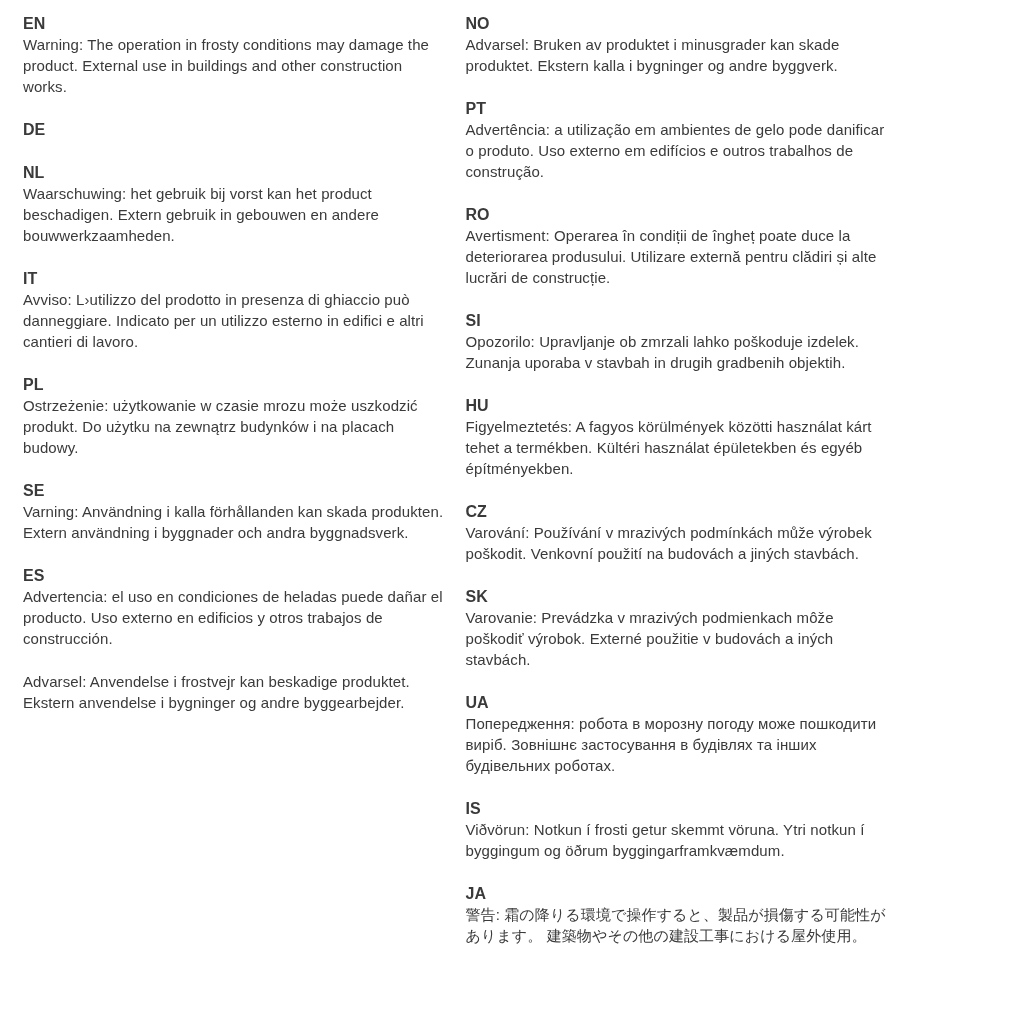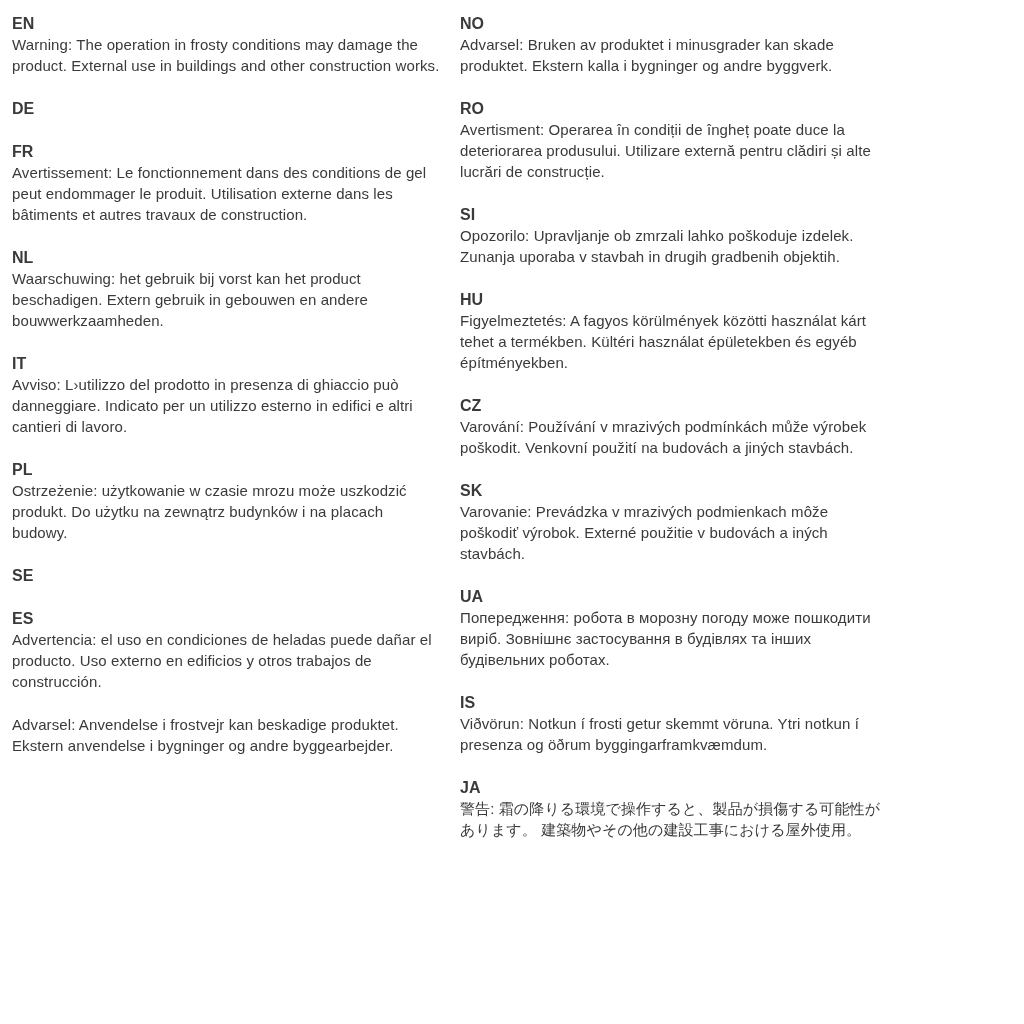--- a/index.html
+++ b/index.html
@@ -12,21 +12,21 @@
     width: 1024px;
     height: 1024px;
     font-family: "Liberation Sans", sans-serif;
     color: #3a3a3a;
     overflow: hidden;
   }
   .page {
     display: grid;
     grid-template-columns: 1fr 1fr;
     column-gap: 20px;
-    padding: 13px 28px 0 12px;
+    padding: 13px 28px 0 23px;
     width: 916px;
   }
   .column {
     display: block;
   }
   .lang-section {
     margin: 0 0 22px 0;
   }
   .lang-code {
     font-size: 16px;
@@ -51,51 +51,52 @@
 
   <div class="column">
     <section class="lang-section">
       <h2 class="lang-code">EN</h2>
       <p class="lang-text">Warning: The operation in frosty conditions may damage the product. External use in buildings and other construction works.</p>
     </section>
     <section class="lang-section">
       <h2 class="lang-code">DE</h2>
     </section>
     <section class="lang-section">
-      <h2 class="lang-code">FR</h2>
-      <p class="lang-text">Avertissement: Le fonctionnement dans des conditions de gel peut endommager le produit. Utilisation externe dans les bâtiments et autres travaux de construction.</p>
-    </section>
-    <section class="lang-section">
       <h2 class="lang-code">NL</h2>
       <p class="lang-text">Waarschuwing: het gebruik bij vorst kan het product beschadigen. Extern gebruik in gebouwen en andere bouwwerkzaamheden.</p>
     </section>
     <section class="lang-section">
       <h2 class="lang-code">IT</h2>
       <p class="lang-text">Avviso: L›utilizzo del prodotto in presenza di ghiaccio può danneggiare. Indicato per un utilizzo esterno in edifici e altri cantieri di lavoro.</p>
     </section>
     <section class="lang-section">
       <h2 class="lang-code">PL</h2>
       <p class="lang-text">Ostrzeżenie: użytkowanie w czasie mrozu może uszkodzić produkt. Do użytku na zewnątrz budynków i na placach budowy.</p>
     </section>
     <section class="lang-section">
       <h2 class="lang-code">SE</h2>
+      <p class="lang-text">Varning: Användning i kalla förhållanden kan skada produkten. Extern användning i byggnader och andra byggnadsverk.</p>
     </section>
     <section class="lang-section">
       <h2 class="lang-code">ES</h2>
       <p class="lang-text">Advertencia: el uso en condiciones de heladas puede dañar el producto. Uso externo en edificios y otros trabajos de construcción.</p>
     </section>
     <section class="lang-section">
       <p class="lang-text">Advarsel: Anvendelse i frostvejr kan beskadige produktet. Ekstern anvendelse i bygninger og andre byggearbejder.</p>
     </section>
   </div>
 
   <div class="column">
     <section class="lang-section">
       <h2 class="lang-code">NO</h2>
       <p class="lang-text">Advarsel: Bruken av produktet i minusgrader kan skade produktet. Ekstern kalla i bygninger og andre byggverk.</p>
+    </section>
+    <section class="lang-section">
+      <h2 class="lang-code">PT</h2>
+      <p class="lang-text">Advertência: a utilização em ambientes de gelo pode danificar o produto. Uso externo em edifícios e outros trabalhos de construção.</p>
     </section>
     <section class="lang-section">
       <h2 class="lang-code">RO</h2>
       <p class="lang-text">Avertisment: Operarea în condiții de îngheț poate duce la deteriorarea produsului. Utilizare externă pentru clădiri și alte lucrări de construcție.</p>
     </section>
     <section class="lang-section">
       <h2 class="lang-code">SI</h2>
       <p class="lang-text">Opozorilo: Upravljanje ob zmrzali lahko poškoduje izdelek. Zunanja uporaba v stavbah in drugih gradbenih objektih.</p>
     </section>
     <section class="lang-section">
@@ -109,21 +110,21 @@
     <section class="lang-section">
       <h2 class="lang-code">SK</h2>
       <p class="lang-text">Varovanie: Prevádzka v mrazivých podmienkach môže poškodiť výrobok. Externé použitie v budovách a iných stavbách.</p>
     </section>
     <section class="lang-section">
       <h2 class="lang-code">UA</h2>
       <p class="lang-text">Попередження: робота в морозну погоду може пошкодити виріб. Зовнішнє застосування в будівлях та інших будівельних роботах.</p>
     </section>
     <section class="lang-section">
       <h2 class="lang-code">IS</h2>
-      <p class="lang-text">Viðvörun: Notkun í frosti getur skemmt vöruna. Ytri notkun í presenza og öðrum byggingarframkvæmdum.</p>
+      <p class="lang-text">Viðvörun: Notkun í frosti getur skemmt vöruna. Ytri notkun í byggingum og öðrum byggingarframkvæmdum.</p>
     </section>
     <section class="lang-section">
       <h2 class="lang-code">JA</h2>
       <p class="lang-text">警告: 霜の降りる環境で操作すると、製品が損傷する可能性があります。 建築物やその他の建設工事における屋外使用。</p>
     </section>
   </div>
 
 </div>
 
 </body></html>

